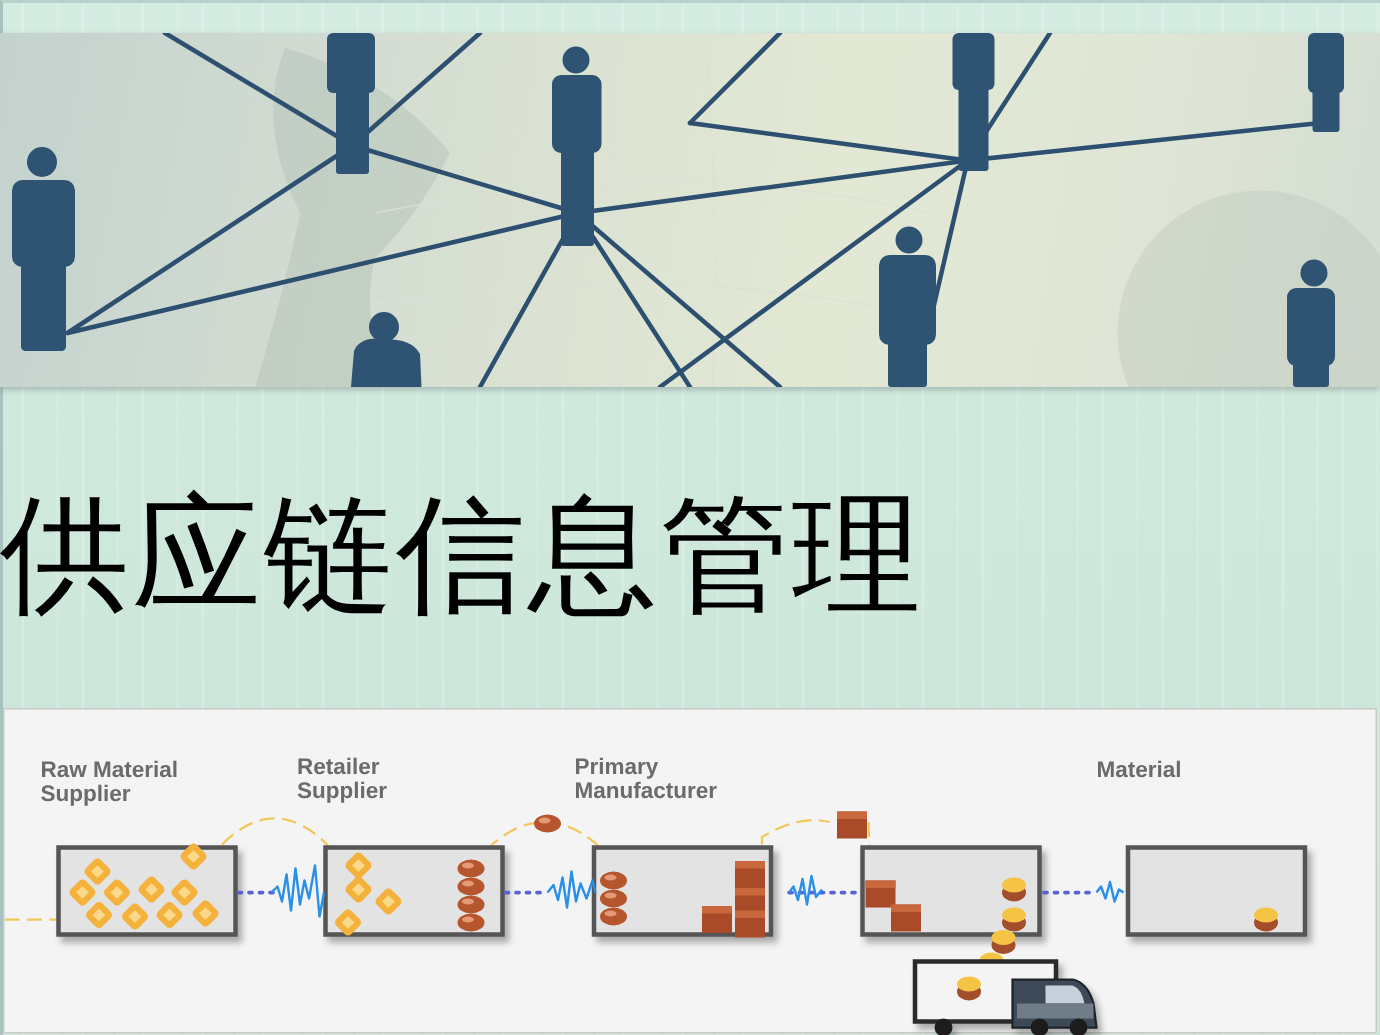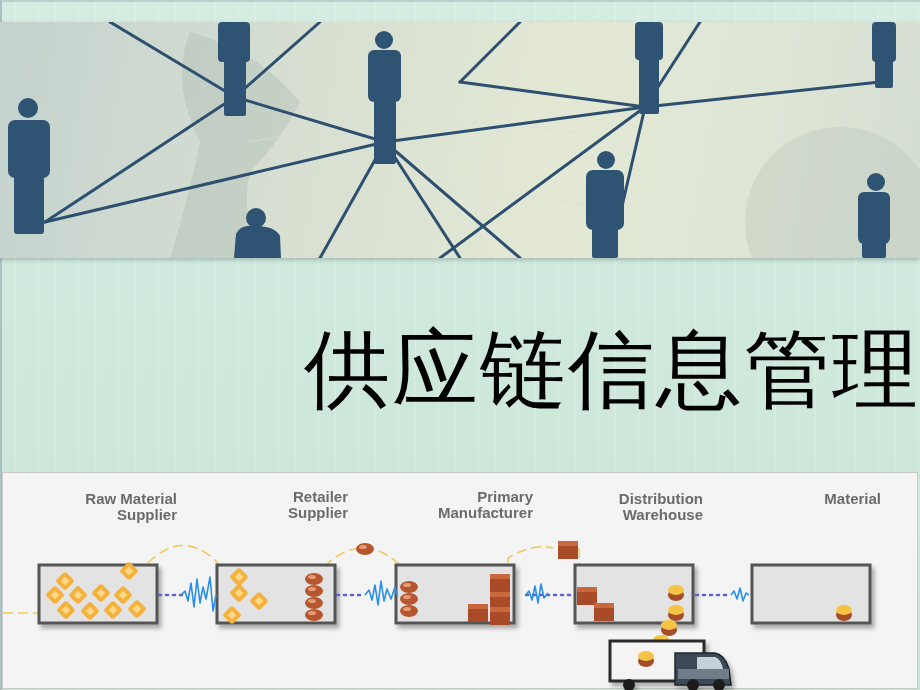--- a/index.html
+++ b/index.html
@@ -21,35 +21,35 @@
 
   
   .hero {
     position:absolute; left:0; top:22px; width:920px; height:236px; overflow:hidden;
     background: linear-gradient(100deg, #c4d2ce 0%, #d8e0d2 35%, #e3e8d4 60%, #dfe6d6 80%, #d4ddd2 100%);
     box-shadow: 0 2px 4px rgba(80,100,100,0.35);
   }
   .hero svg { position:absolute; left:0; top:0; }
 
   .title {
-    position:absolute; left:0; top:312px; width:920px; text-align:right;
+    position:absolute; left:0; top:312px; width:920px; text-align:left;
     font-size:86px; letter-spacing:2px; color:#000; font-weight:normal;
     font-family:"DejaVu Sans", sans-serif;
   }
 
   
   .diagram {
     position:absolute; left:2px; top:472px; width:916px; height:217px;
     background:#f4f4f4; border:1px solid #c9c9c9;
   }
   .diagram svg { position:absolute; left:0; top:0; }
   .stage-label {
-    position:absolute; text-align:right; font-weight:bold;
+    position:absolute; text-align:left; font-weight:bold;
     font-family:"Liberation Sans", sans-serif;
-    font-size:15px; line-height:16px; color:#6b6b6b; width:150px;
+    font-size:15px; line-height:16px; color:#6b6b6b; width:150px;margin-top:15px;
   }
 </style>
 </head>
 <body>
 
 <div class="stripes"></div>
 <div class="slide-frame"></div>
 
 <div class="hero">
   <svg width="920" height="236" viewBox="0 0 920 236">
@@ -141,24 +141,20 @@
     <div>Supplier</div>
   </div>
   <div class="stage-label" style="left:195px; top:16px;">
     <div>Retailer</div>
     <div>Supplier</div>
   </div>
   <div class="stage-label" style="left:380px; top:16px;">
     <div>Primary</div>
     <div>Manufacturer</div>
   </div>
-  <div class="stage-label" style="left:550px; top:18px;">
-    <div>Distribution</div>
-    <div>Warehouse</div>
-  </div>
   <div class="stage-label" style="left:728px; top:18px;">
     <div>Material</div>
   </div>
 
   <svg width="916" height="217" viewBox="0 0 916 217">
     <defs>
       <filter id="sh" x="-10%" y="-10%" width="130%" height="140%">
         <feDropShadow dx="3" dy="4" stdDeviation="2" flood-color="#000" flood-opacity="0.3"></feDropShadow>
       </filter>
       <g id="part">

